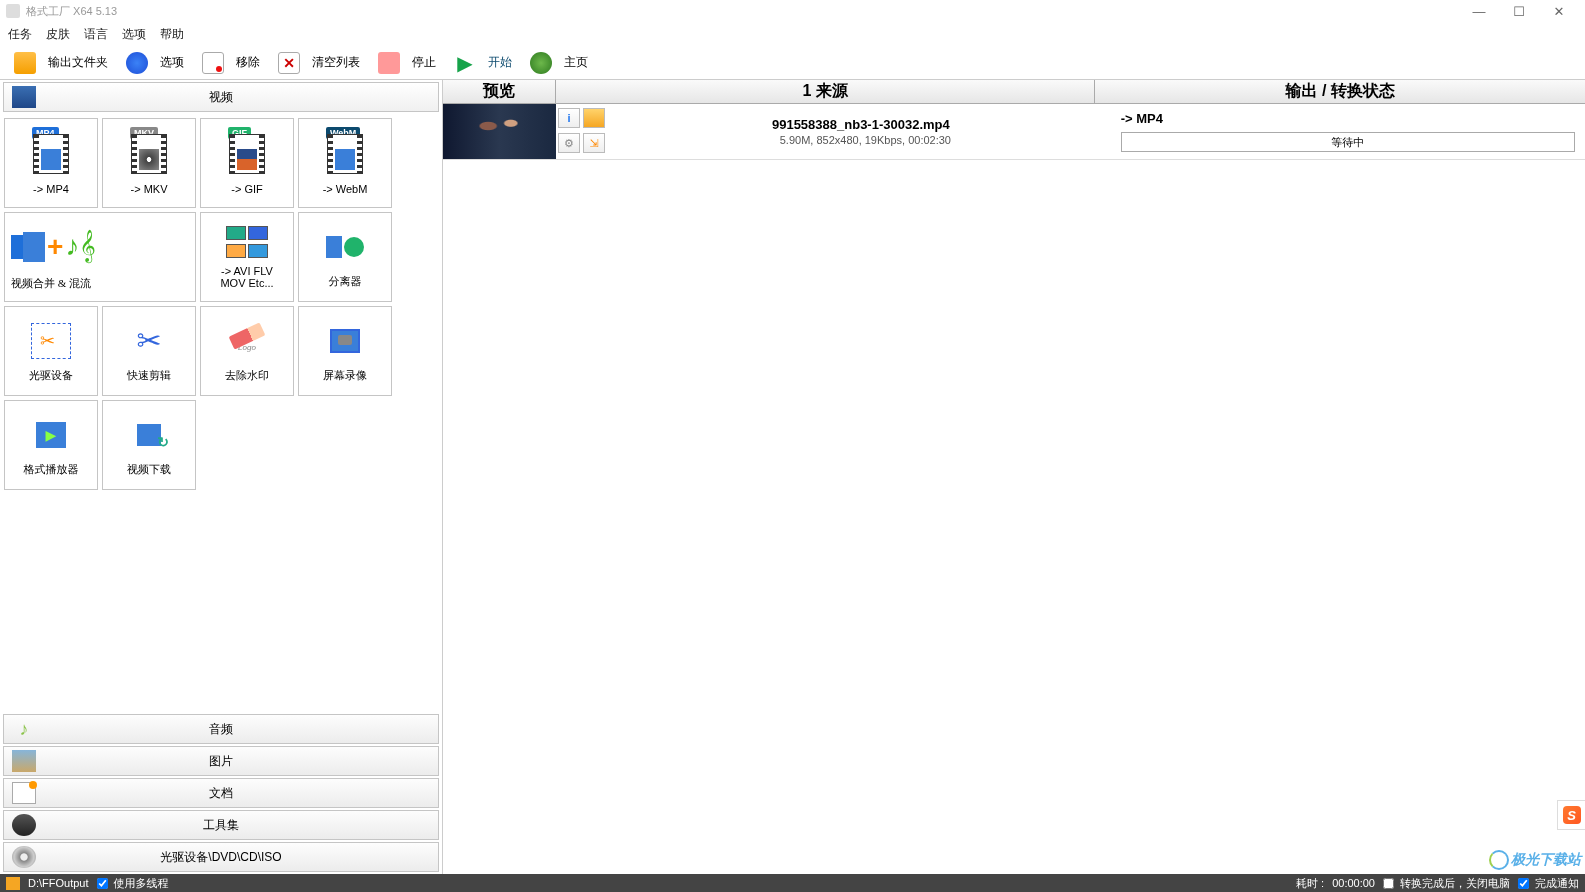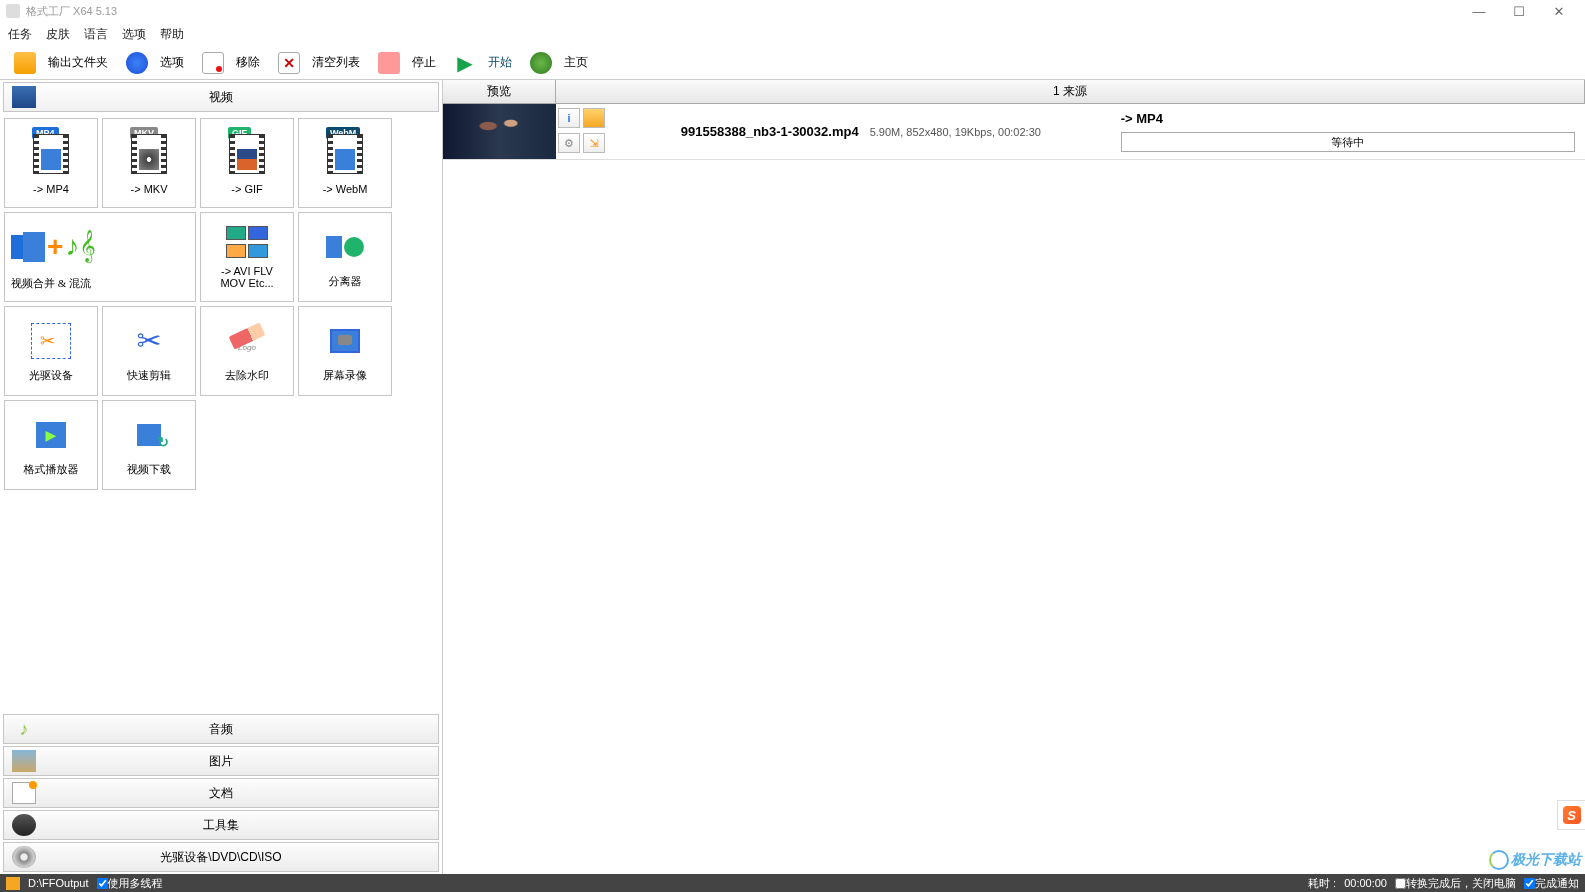--- a/index.html
+++ b/index.html
@@ -50,41 +50,41 @@
 .film-strip::before { left:0; } .film-strip::after { right:0; }
 .badge { position:absolute; top:-4px; left:6px; padding:1px 4px; font-size:9px; color:#fff; border-radius:2px; font-family:sans-serif; font-weight:bold; }
 .b-mp4 { background:#1e6fd9; } .b-mkv { background:#888; } .b-gif { background:#20b36b; } .b-webm { background:#0c4a6e; }
 .film-inner { position:absolute; top:14px; left:7px; right:7px; bottom:3px; }
 .fi-mp4 { background:#3a7fd9; } .fi-mkv { background:radial-gradient(circle,#fff 15%,#444 18%,#888); }
 .fi-gif { background:linear-gradient(#2a4b8a 50%,#d9632a 50%); } .fi-webm { background:#3a7fd9; }
 
 .bottom-cats { }
 
 .right-panel { flex: 1; display: flex; flex-direction: column; }
-.grid-header { height: 24px; display: flex; border-bottom: 1px solid #aaa; background: linear-gradient(#fafafa,#e6e6e6); font-size: 12px; font-weight: normal; }
+.grid-header { height: 24px; display: flex; border-bottom: 1px solid #aaa; background: linear-gradient(#fafafa,#e6e6e6); font-size: 16px; font-weight: bold; }
 .gh-col { border-right: 1px solid #aaa; display:flex; align-items:center; justify-content:center; }
 .gh-preview { width: 113px; }
 .gh-source { flex: 1.1; }
 .gh-status { flex: 1; border-right: none; }
 
 .task-row { height: 56px; display: flex; border-bottom: 1px solid #ddd; font-size: 12px; }
 .tr-thumb { width: 113px; background: linear-gradient(90deg,#1a2540,#4a2838,#1a2540); display:flex; align-items:center; justify-content:center; }
 .tr-thumb-inner { width:100%; height:100%; background: radial-gradient(ellipse at 40% 40%, #8a5a4a 8%, transparent 10%), radial-gradient(ellipse at 60% 35%, #d0a080 6%, transparent 8%), linear-gradient(90deg,#0f1830,#2a3850,#1a2840); }
 .tr-btns { width: 55px; display:flex; flex-wrap:wrap; padding:4px 2px; gap:3px; }
 .mini-btn { width:22px; height:20px; border:1px solid #bbb; background:linear-gradient(#fff,#eee); display:flex; align-items:center; justify-content:center; font-size:11px; cursor:default; }
-.tr-source { flex: 1.1; display:flex; flex-direction:row; align-items:center; justify-content:center; gap:2px; }
+.tr-source { flex: 1.1; display:flex; flex-direction:column; align-items:center; justify-content:center; gap:2px; }
 .tr-source .fname { font-weight: bold; font-size: 13px; }
 .tr-source .finfo { color: #555; font-size: 11px; margin-left: 9px; }
 .tr-status { flex: 1; display:flex; flex-direction:column; justify-content:center; padding: 0 10px; gap:6px; }
 .tr-out { font-weight: bold; font-size: 13px; }
 .tr-prog { height: 20px; border: 1px solid #aaa; display:flex; align-items:center; justify-content:center; font-size:11px; background:#fff; }
 
 .status-bar { position:absolute; bottom:0; left:0; right:0; height: 18px; background: #444; color: #fff; font-size: 11px; display:flex; align-items:center; padding: 0 6px; gap: 8px; }
 .sb-ico { width:14px; height:13px; background:#f5a623; display:inline-block; }
-.sb-chk { display:flex; align-items:center; gap:0; }
+.sb-chk { display:flex; align-items:center; gap:6px; }
 .sb-chk input { width:11px; height:11px; }
 .sb-spacer { flex:1; }
 
 .watermark { position:absolute; right:4px; bottom:22px; font-size:14px; color:#59b0e8; font-style:italic; font-weight:bold; display:flex; align-items:center; gap:2px; }
 .watermark .wm-ico { width:20px; height:20px; border:2px solid #59b0e8; border-left-color:#9ed04f; border-radius:50%; }
 .sogou { position:absolute; right:0; bottom:62px; width:28px; height:30px; background:#fff; border:1px solid #ddd; border-right:none; display:flex; align-items:center; justify-content:center; }
 .sogou-s { width:18px; height:18px; border-radius:4px; background:linear-gradient(135deg,#ff7a2f,#ff5722); color:#fff; font-weight:bold; font-style:italic; display:flex; align-items:center; justify-content:center; font-size:13px; }
 
 
 .merge-ico { display:flex; align-items:center; font-size:28px; }
@@ -289,20 +289,21 @@
         <span class="cat-icon ci-disc"></span>
         <span class="cat-label">光驱设备\DVD\CD\ISO</span>
       </div>
     </div>
   </div>
 
   <div class="right-panel">
     <div class="grid-header">
       <div class="gh-col gh-preview">预览</div>
       <div class="gh-col gh-source">1 来源</div>
+      <div class="gh-col gh-status">输出 / 转换状态</div>
     </div>
 
     <div class="task-row">
       <div class="tr-thumb">
           <div class="tr-thumb-inner"></div>
         </div>
       <div class="tr-btns">
         <span class="mini-btn" style="color:#27e;font-weight:bold;">i</span>
         <span class="mini-btn" style="background:linear-gradient(#ffd36b,#f5a623);"></span>
         <span class="mini-btn" style="color:#888;">⚙</span>

